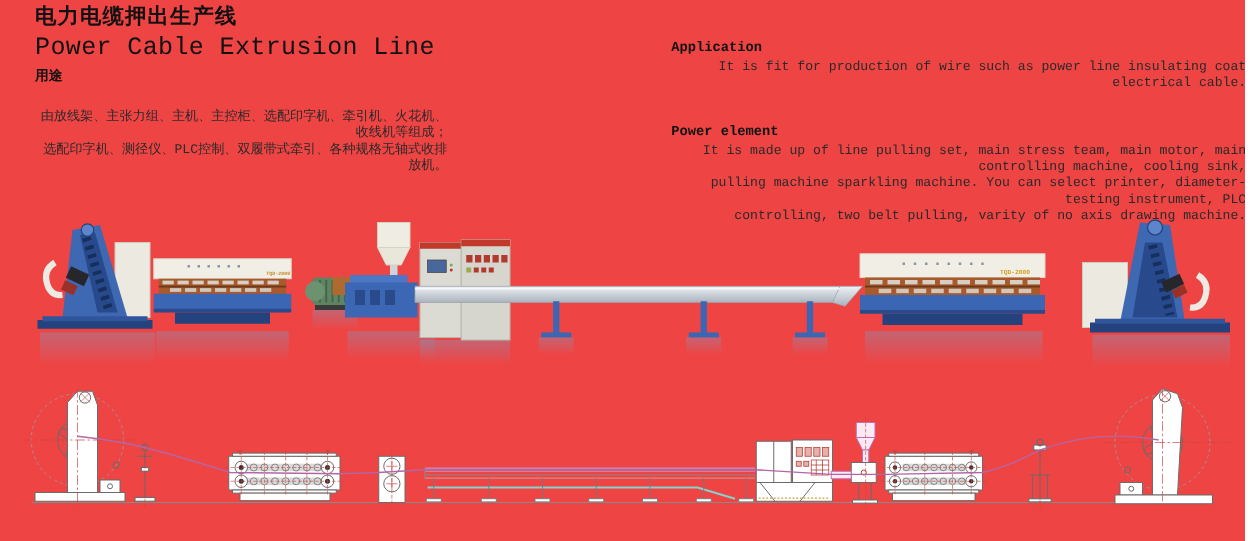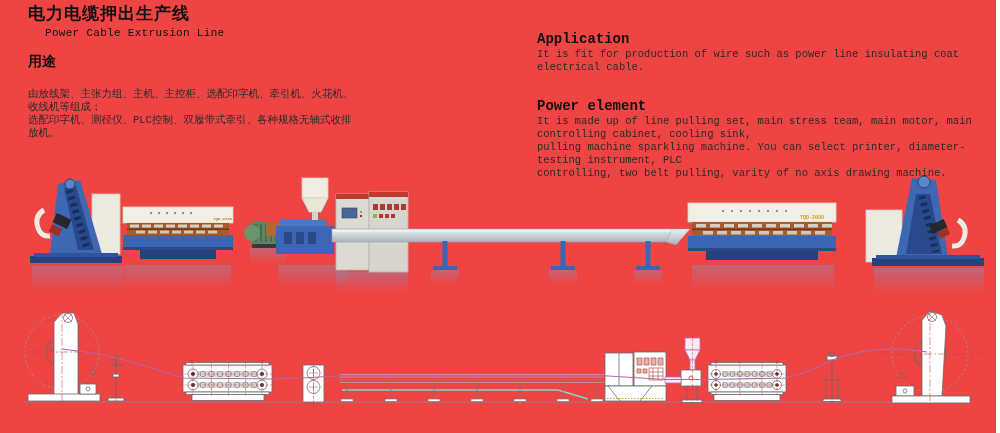--- a/index.html
+++ b/index.html
@@ -1,25 +1,25 @@
 <!DOCTYPE html>
 <html><head>
 <meta charset="utf-8">
 <style>
   html,body{margin:0;padding:0;background:#fff;}
   .page{position:relative;width:996px;height:433px;background:#ef4444;overflow:hidden;
         font-family:Liberation Mono, monospace;color:#1f1f1f;}
   .title-block{position:absolute;left:28px;top:6px;}
   .title-zh{font-size:17px;font-weight:bold;letter-spacing:1px;line-height:1.1;color:#111;}
-  .title-en{font-size:11px;font-weight:normal;letter-spacing:.3px;margin-top:2px;color:#111;margin-left:17px;}
+  .title-en{font-size:20px;font-weight:normal;letter-spacing:.3px;margin-top:2px;color:#111;}
   .col{position:absolute;font-size:10.5px;line-height:13px;color:#2a2a2a;}
   .col-left{left:28px;top:56px;width:330px;}
   .col-right{left:537px;top:33px;width:460px;}
-  .sec-head{font-size:14px;font-weight:bold;color:#111;margin:0 0 2px 0;}
-  .sec-body{margin:0;}
+  .sec-head{font-size:11px;font-weight:bold;color:#111;margin:0 0 2px 0;}
+  .sec-body{margin:0;text-align:right;}
   .gap-sm{height:9px;}
   .gap-md{height:17px;}
   .photo-band{position:absolute;left:0;top:170px;width:1000px;height:130px;}
   .diagram-band{position:absolute;left:0;top:308px;width:1000px;height:125px;}
   svg{display:block;}
 </style>
 </head>
 <body>
 
 <div class="page">
@@ -35,21 +35,21 @@
     <p class="sec-body">由放线架、主张力组、主机、主控柜、选配印字机、牵引机、火花机、收线机等组成；</p>
     <p class="sec-body">选配印字机、测径仪、PLC控制、双履带式牵引、各种规格无轴式收排放机。</p>
   </div>
 
   <div class="col col-right">
     <div class="sec-head">Application</div>
     <p class="sec-body">It is fit for production of wire such as power line insulating coat electrical cable.</p>
     <div class="gap-md"></div>
     <div class="gap-sm"></div>
     <div class="sec-head">Power element</div>
-    <p class="sec-body">It is made up of line pulling set, main stress team, main motor, main controlling cabinet, cooling sink,</p>
+    <p class="sec-body">It is made up of line pulling set, main stress team, main motor, main controlling machine, cooling sink,</p>
     <p class="sec-body">pulling machine sparkling machine. You can select printer, diameter-testing instrument, PLC</p>
     <p class="sec-body">controlling, two belt pulling, varity of no axis drawing machine.</p>
   </div>
 
   <div class="photo-band">
   <svg width="1000" height="130" viewBox="0 0 1000 130">
     <defs>
       <linearGradient id="refl" x1="0" y1="0" x2="0" y2="1">
         <stop offset="0" stop-color="#7e98c0" stop-opacity="0.38"></stop>
         <stop offset="1" stop-color="#7e98c0" stop-opacity="0"></stop>

